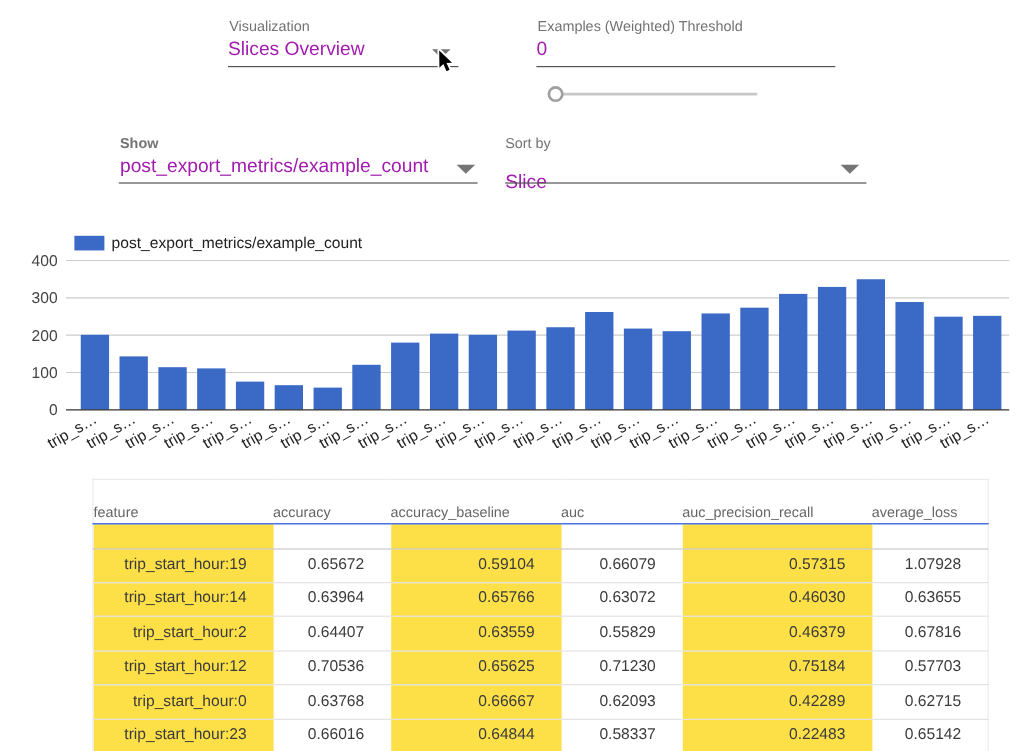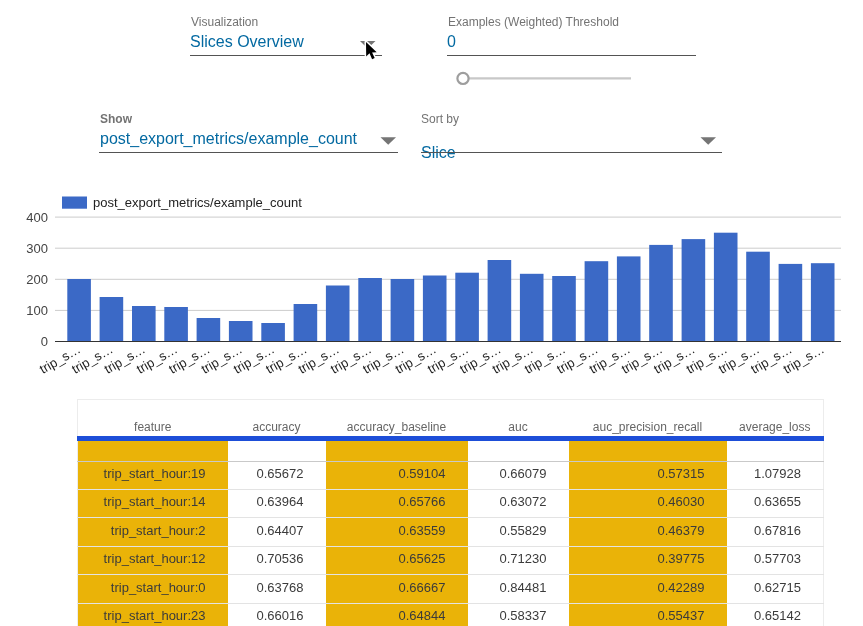--- a/index.html
+++ b/index.html
@@ -1,27 +1,27 @@
 <!DOCTYPE html>
 <html><head>
 <meta charset="utf-8">
 <style>
   html,body{margin:0;padding:0;width:863px;height:626px;overflow:hidden;background:#fff;}
   body{font-family:"Liberation Sans",sans-serif;position:relative;}
   .lbl{position:absolute;font-size:12px;color:#737373;white-space:nowrap;}
-  .val{position:absolute;font-size:16px;color:#0369a1;white-space:nowrap;}
+  .val{position:absolute;font-size:16px;color:#a21caf;white-space:nowrap;}
   .ul{position:absolute;height:1px;background:#545454;}
   table.tbl{position:absolute;left:77px;top:399px;border-collapse:collapse;table-layout:fixed;
     font-family:"Liberation Sans",sans-serif;border:1px solid #ececec;border-bottom:none;}
-  .tbl th{font-weight:normal;font-size:12px;color:#666;text-align:center;vertical-align:bottom;
-    padding:0 0 2px 0;background:#fff;border-bottom:5px solid #1d4ed8;height:34px;}
+  .tbl th{font-weight:normal;font-size:12px;color:#666;text-align:left;vertical-align:bottom;
+    padding:0 0 2px 0;background:#fff;border-bottom:1px solid #1d4ed8;height:34px;}
   .tbl td{font-size:13px;color:#3b3b3b;text-align:right;padding:0 22px 4px 0;border-bottom:1px solid #e3e3e3;}
   .tbl tr.f td{height:20px;padding:0;border-bottom:1px solid #c9c9c9;}
   .tbl tr.d td{height:23px;} .tbl tr.d3 td{height:24px;}
-  .tbl td.g{background:#eab308;}
+  .tbl td.g{background:#fde047;}
 </style>
 </head>
 <body>
 
 <div class="lbl" style="left:191px;top:15px;">Visualization</div>
 <div class="val" style="left:190px;top:33px;">Slices Overview</div>
 <div class="ul" style="left:190px;top:55px;width:192px;"></div>
 
 <div class="lbl" style="left:448px;top:15px;">Examples (Weighted) Threshold</div>
 <div class="val" style="left:447px;top:33px;">0</div>
@@ -171,33 +171,33 @@
         <td class="g">0.63559</td>
         <td>0.55829</td>
         <td class="g">0.46379</td>
         <td>0.67816</td>
       </tr>
   <tr class="d">
         <td class="g">trip_start_hour:12</td>
         <td>0.70536</td>
         <td class="g">0.65625</td>
         <td>0.71230</td>
-        <td class="g">0.39775</td>
+        <td class="g">0.75184</td>
         <td>0.57703</td>
       </tr>
   <tr class="d d3">
         <td class="g">trip_start_hour:0</td>
         <td>0.63768</td>
         <td class="g">0.66667</td>
-        <td>0.84481</td>
+        <td>0.62093</td>
         <td class="g">0.42289</td>
         <td>0.62715</td>
       </tr>
   <tr class="d">
         <td class="g">trip_start_hour:23</td>
         <td>0.66016</td>
         <td class="g">0.64844</td>
         <td>0.58337</td>
-        <td class="g">0.55437</td>
+        <td class="g">0.22483</td>
         <td>0.65142</td>
       </tr>
 </tbody>
   </table>
 
 </body></html>

